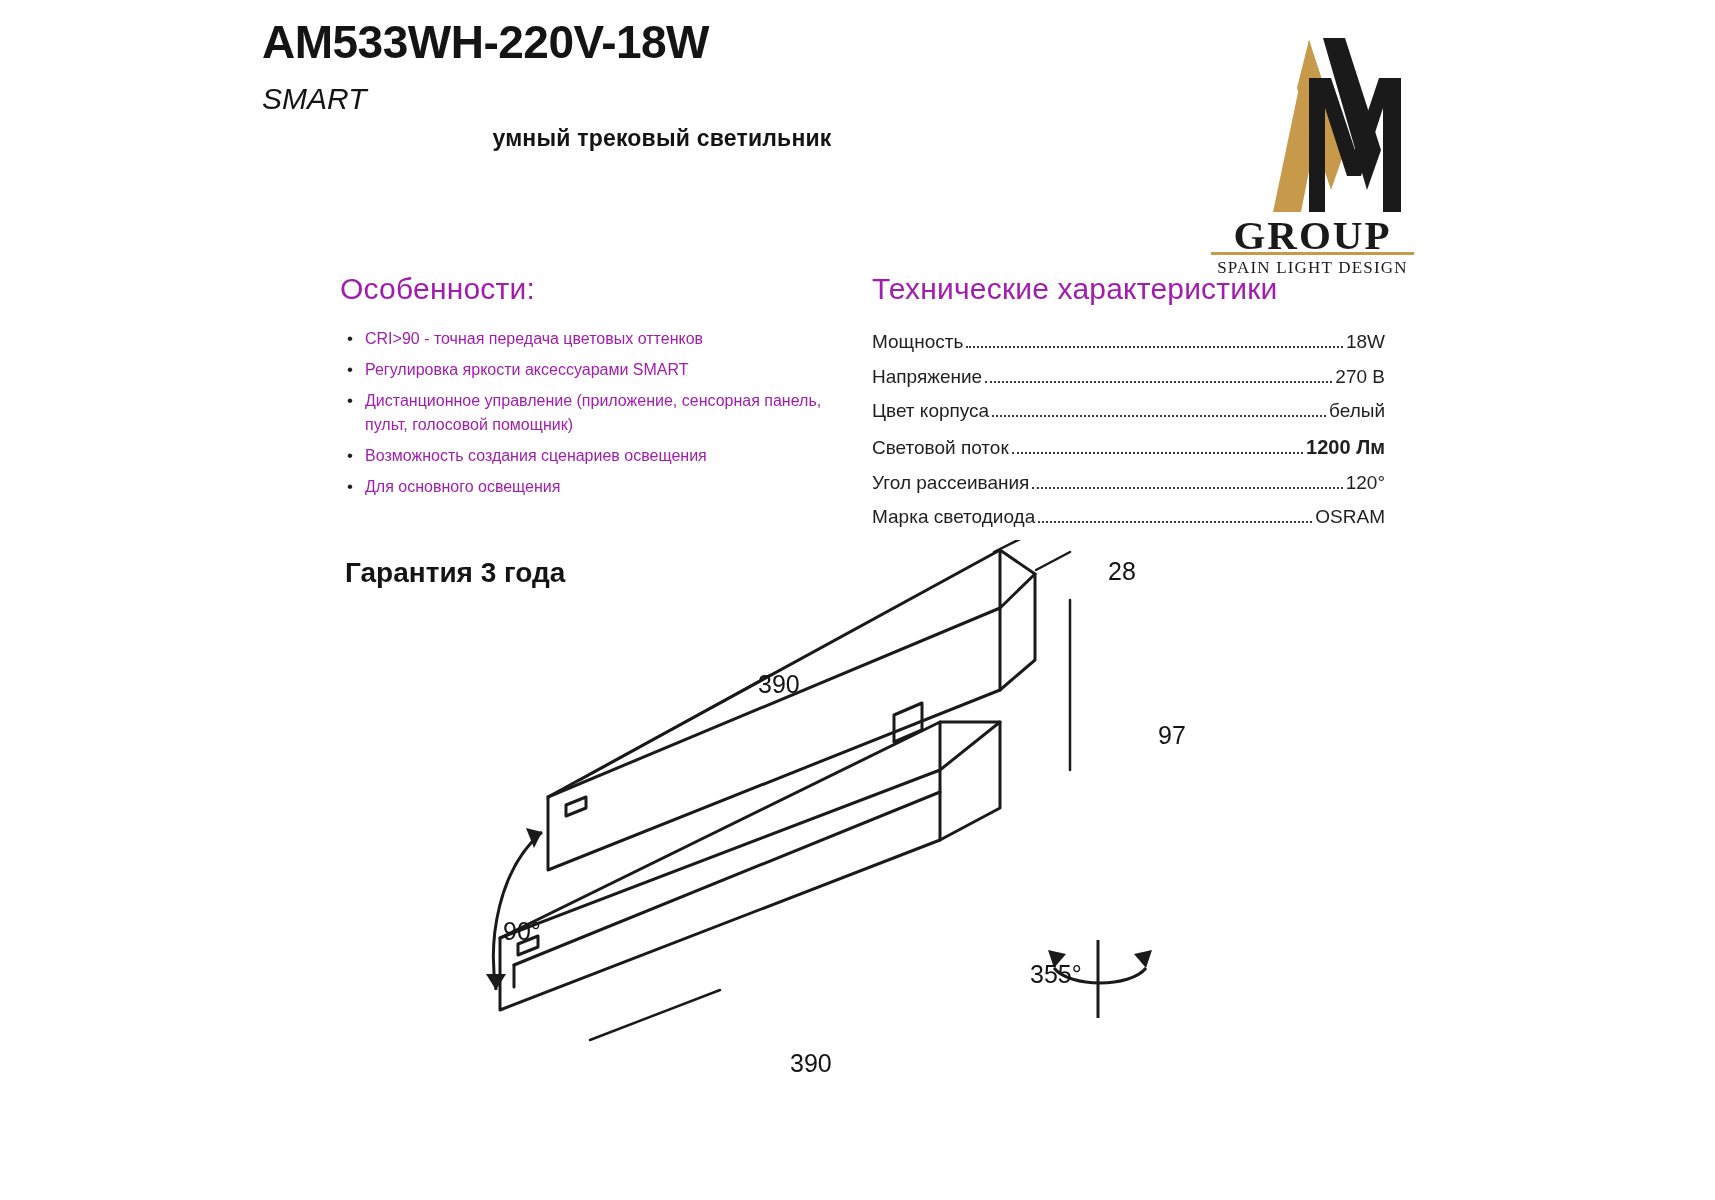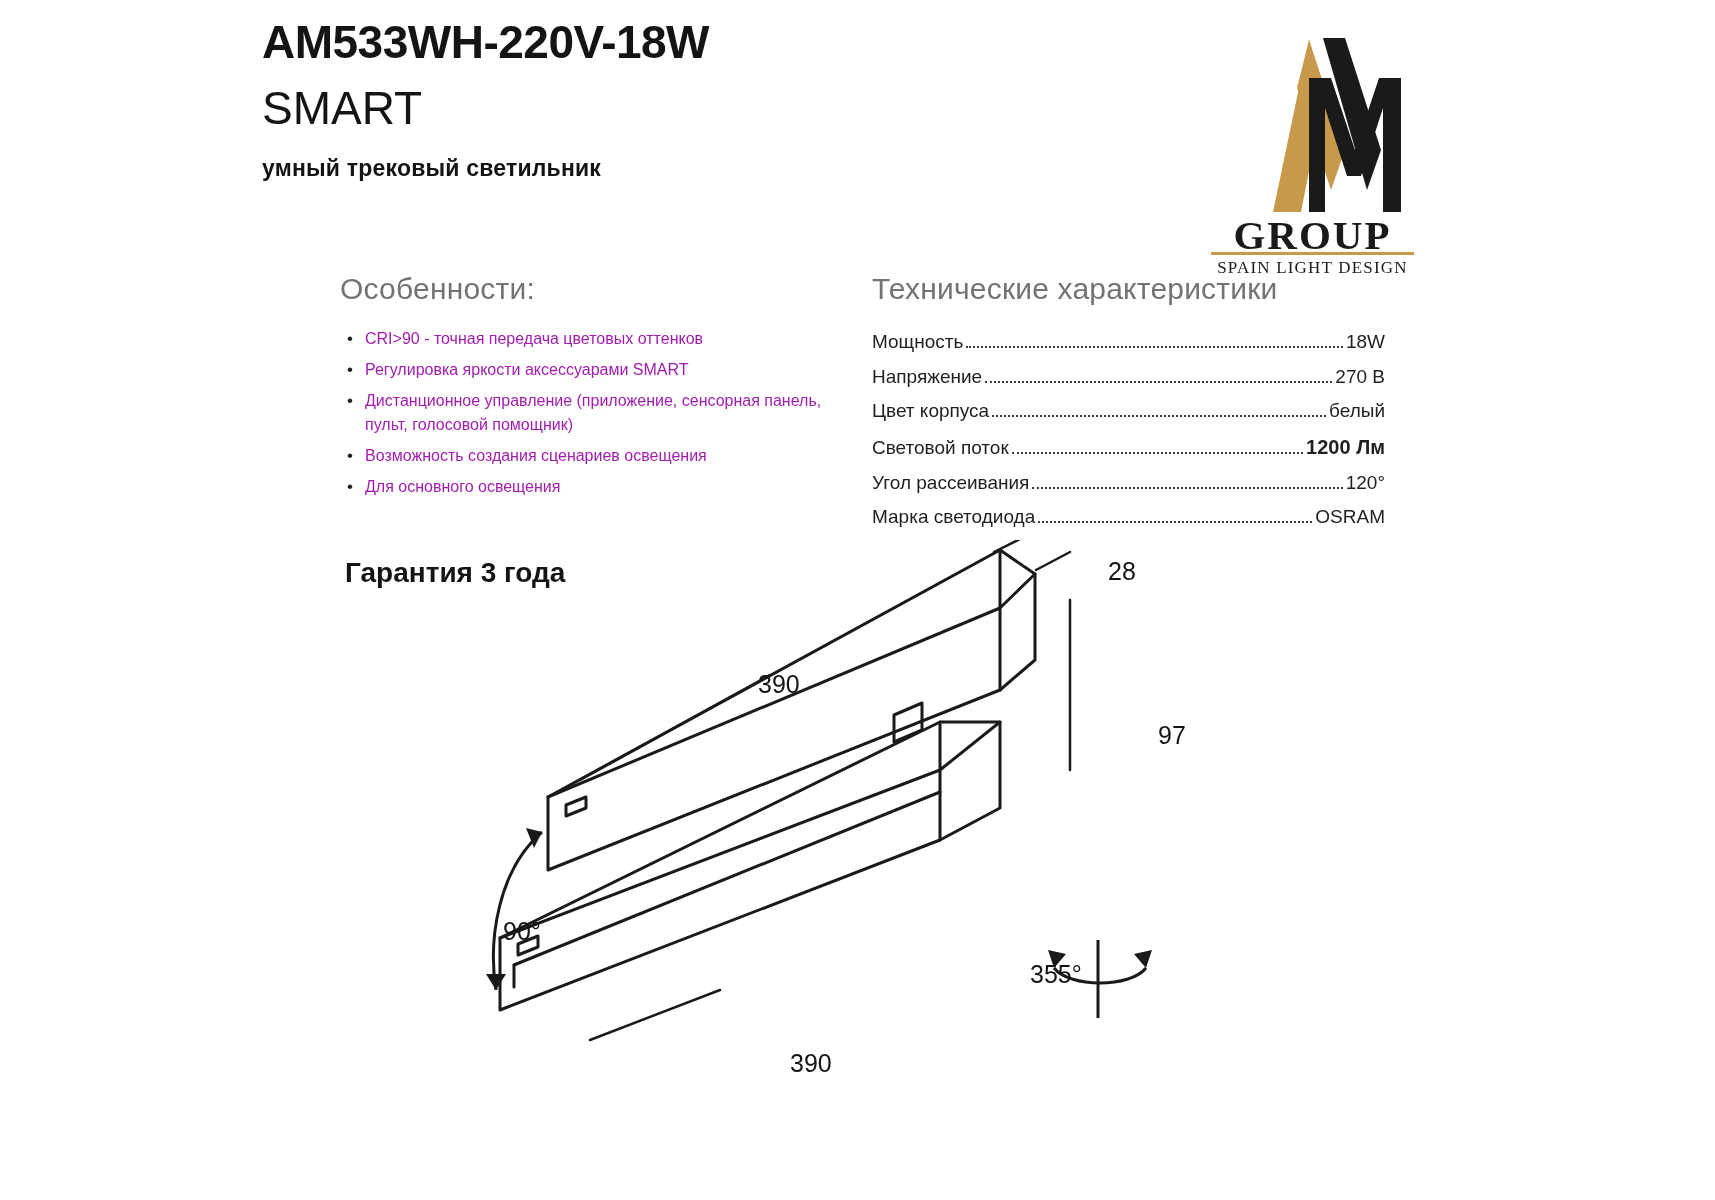--- a/index.html
+++ b/index.html
@@ -28,32 +28,34 @@
     width: 800px;
   }
   .product-code {
     font-size: 46px;
     font-weight: 700;
     letter-spacing: -0.5px;
     line-height: 1.05;
     color: #141414;
   }
   .product-line {
-    font-size: 46px;
+    font-size: 30px;
     font-weight: 400;
     line-height: 1.15;
     margin-top: 16px;
     color: #141414;
+    font-style: italic;
   }
   .product-sub {
     font-size: 23px;
     font-weight: 700;
-    margin-top: 20px;
+    margin-top: 8px;
     color: #141414;
     letter-spacing: 0.2px;
+    text-align: center;
   }
 
   
   .logo {
     position: absolute;
     left: 1205px;
     top: 30px;
     width: 215px;
     height: 220px;
   }
@@ -88,21 +90,21 @@
     top: 222px;
     width: 203px;
     height: 3px;
     background: #c79a4b;
   }
 
   
   .sec-head {
     position: absolute;
     font-size: 30px;
-    color: #737373;
+    color: #a21caf;
     font-weight: 400;
     letter-spacing: 0.2px;
   }
   #features-head { left: 340px; top: 272px; }
   #specs-head { left: 872px; top: 272px; }
 
   
   .features {
     position: absolute;
     left: 345px;

